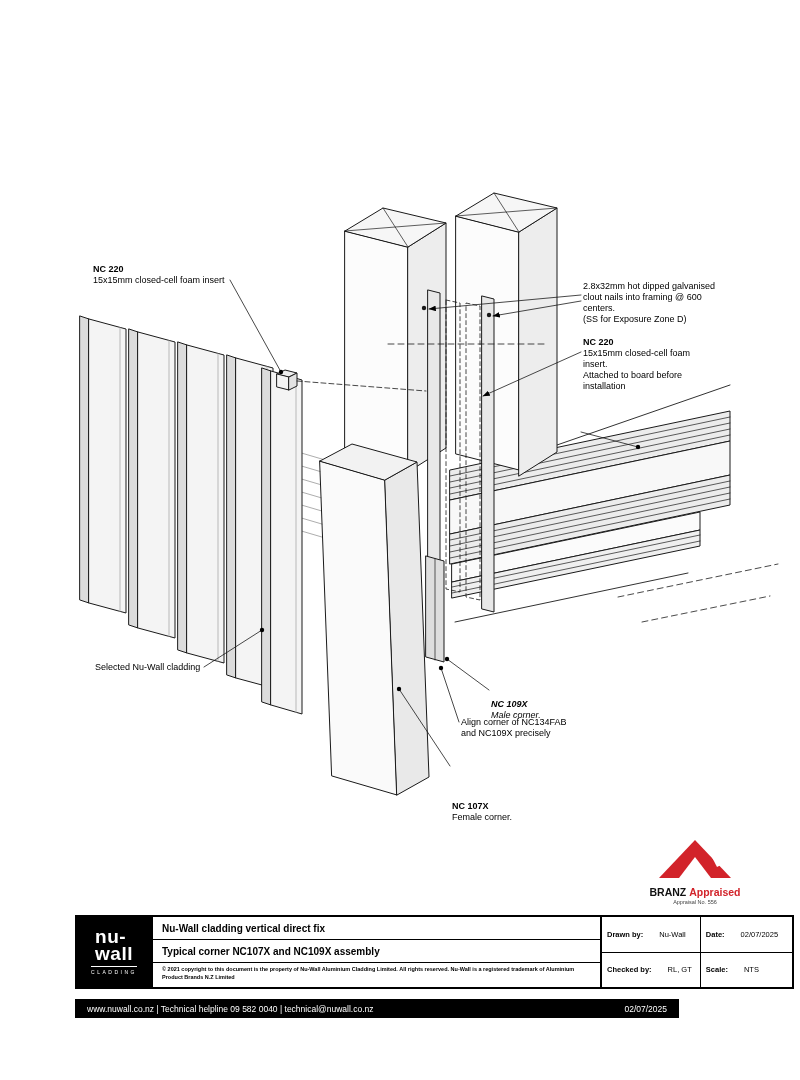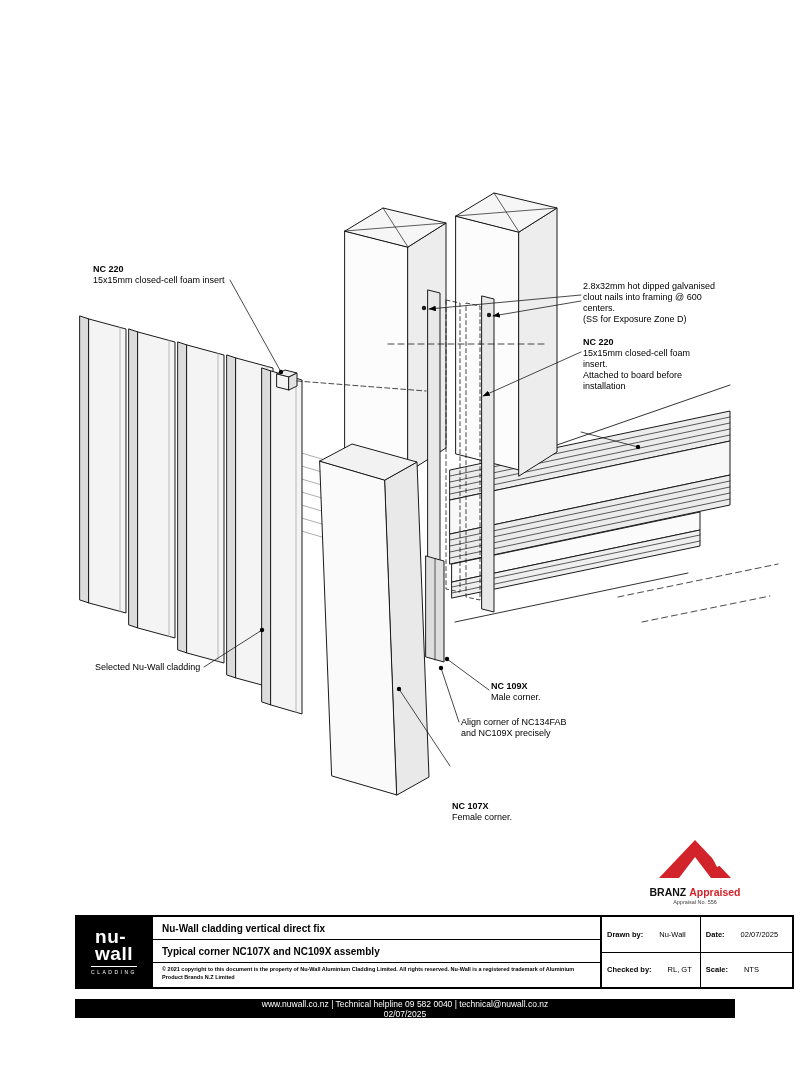--- a/index.html
+++ b/index.html
@@ -11,21 +11,21 @@
 
   
   .ann { position:absolute; font-size:9px; line-height:1.22; color:#000; }
   .ann .t { font-weight:bold; }
   .ann .b { white-space:pre-line; }
   #lab-nc220-top   { left:93px;  top:264px; width:162px; }
   #lab-clout       { left:583px; top:281px; width:136px; }
   #lab-nc220-right { left:583px; top:337px; width:134px; }
   #lab-nc130p      { left:583px; top:381px; width:130px; }
   #lab-cladding    { left:95px;  top:662px; width:170px; }
-  #lab-nc109x      { left:491px; top:681px; width:100px; }
+  #lab-nc109x      { left:491px; top:699px; width:100px;font-style:italic; }
   #lab-align       { left:461px; top:717px; width:125px; }
   #lab-nc107x      { left:452px; top:761px; width:100px;margin-top:40px; }
 
   
   .branz { position:absolute; left:645px; top:840px; width:100px; text-align:center; }
   .branz-line1 { font-size:10.5px; margin-top:2px; }
   .branz-name { font-weight:bold; color:#111; }
   .branz-status { font-weight:bold; color:#d2232a; }
   .branz-no { font-size:5.5px; color:#444; margin-top:1px; }
 
@@ -55,23 +55,23 @@
   }
   .tb-r { flex:1; display:flex; font-size:7.5px; border-bottom:1.5px solid #000; box-sizing:border-box; }
   .tb-r:last-child { border-bottom:none; }
   .tb-c { display:flex; align-items:center; padding-left:5px; gap:16px; box-sizing:border-box; }
   .tb-c.first { width:52%; border-right:1.5px solid #000; }
   .tb-c.second { width:48%; }
   .tb-c .lbl { font-weight:bold; }
 
   
   .footer-bar {
-    position:absolute; left:75px; top:999px; width:660px; height:19px; background:#000;
+    position:absolute; left:75px; top:999px; width:604px; height:19px; background:#000;
     color:#fff; display:flex; align-items:center; justify-content:space-between;
-    padding:0 12px; box-sizing:border-box; font-size:8.5px;flex-direction:column;
+    padding:0 12px; box-sizing:border-box; font-size:8.5px;
   }
 </style>
 </head>
 <body>
 
 <div class="sheet">
 
   <svg class="drawing-svg" width="800" height="910" viewBox="0 0 800 910">
     <defs>
       <marker id="arr" markerWidth="9" markerHeight="7" refX="8.5" refY="3.5" orient="auto">

